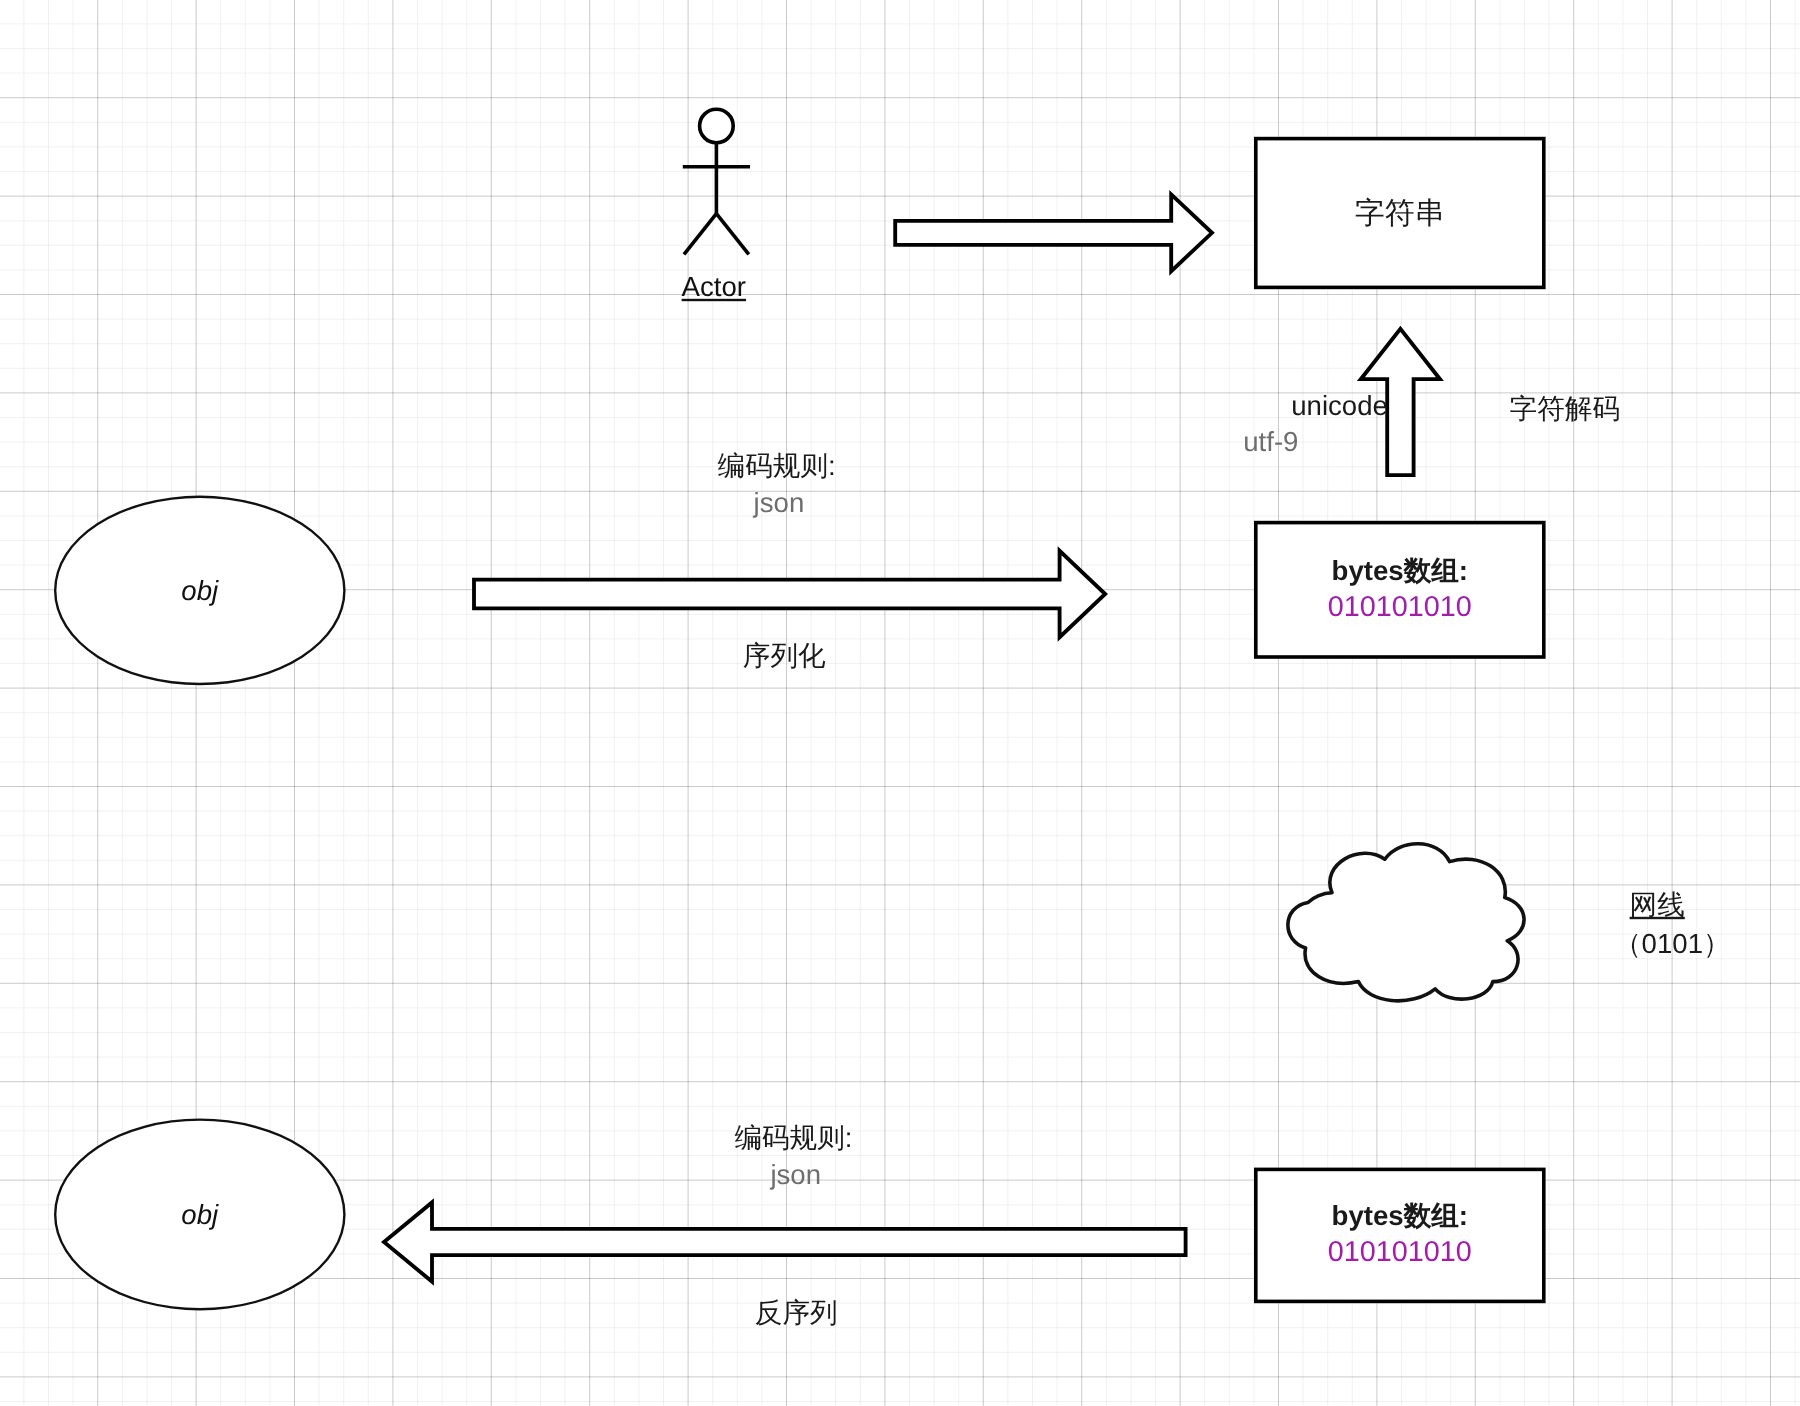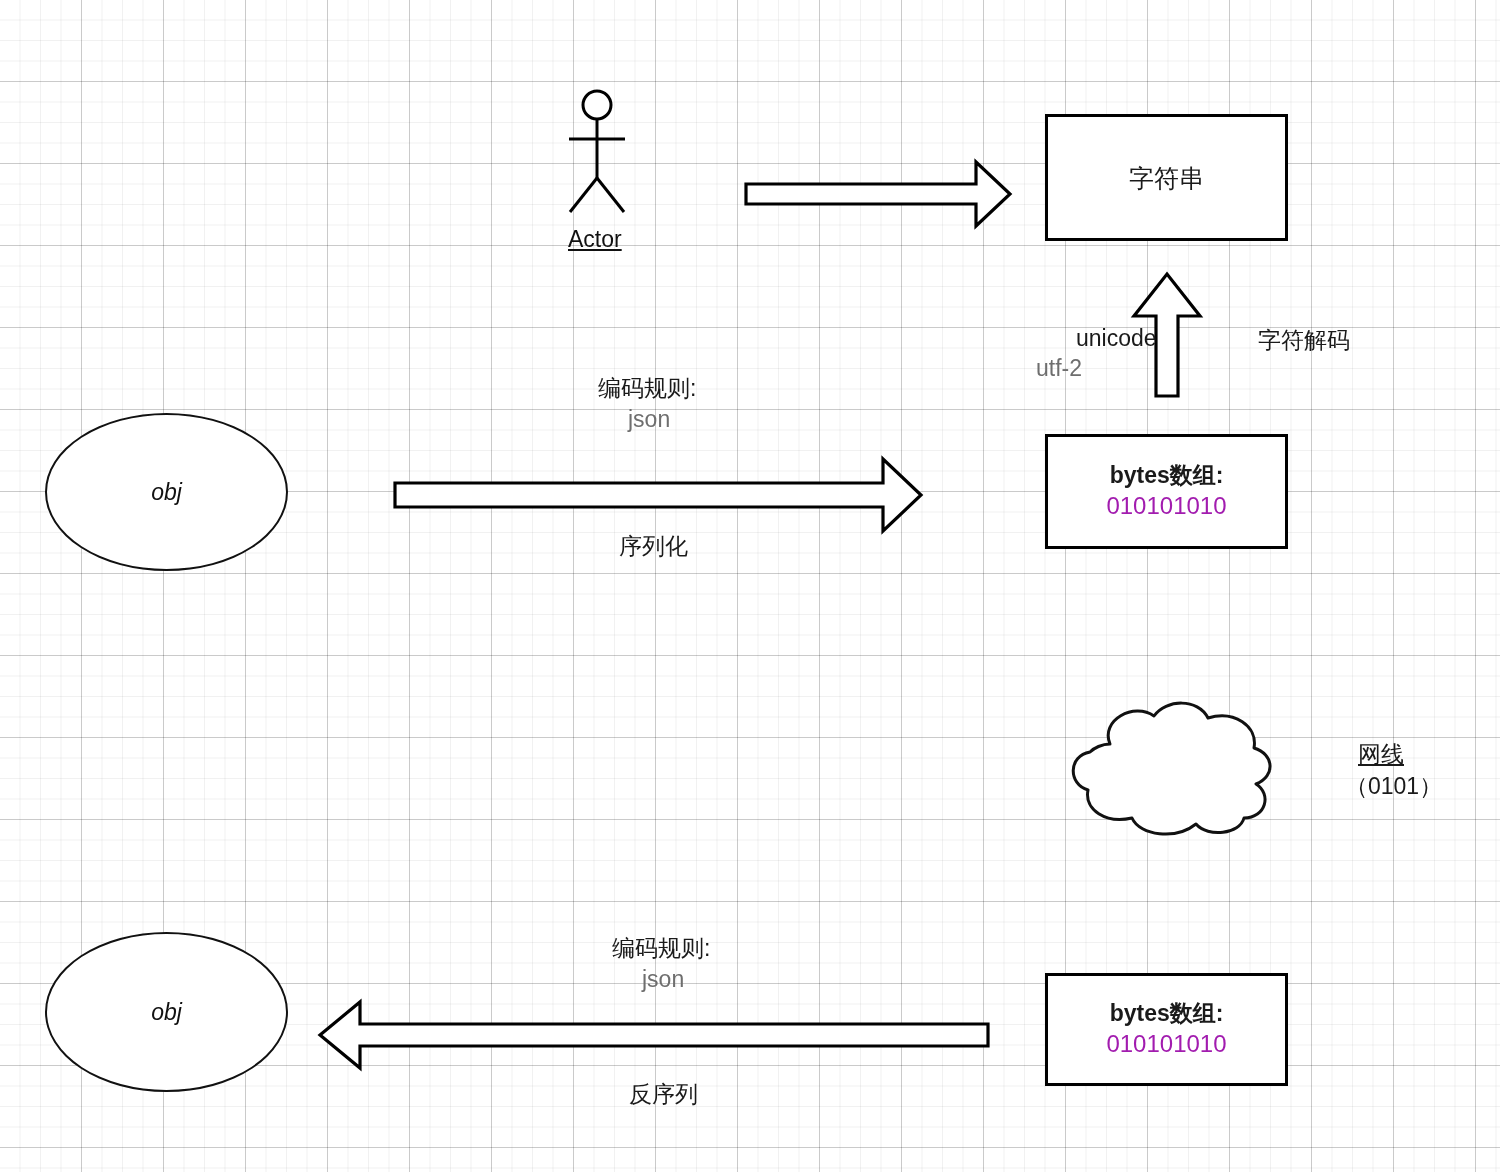--- a/index.html
+++ b/index.html
@@ -103,21 +103,21 @@
   <div class="node box" style="left:1045px; top:114px; width:243px; height:127px;">
     <div class="lbl-dark" style="font-size:25px;">字符串</div>
   </div>
 
   <div class="svgwrap" style="left:1128px; top:268px;">
     <svg width="84" height="132" viewBox="0 0 84 132">
       <path d="M 28 128 L 28 48 L 6 48 L 39 6 L 72 48 L 50 48 L 50 128 Z" fill="#ffffff" stroke="#000000" stroke-width="3.2" stroke-linejoin="miter"></path>
     </svg>
   </div>
   <div class="caption" style="left:1028px; top:324px;margin-left:48px;">unicode</div>
-  <div class="caption gray" style="left:1036px; top:354px;">utf-2</div>
+  <div class="caption gray" style="left:1036px; top:354px;">utf-9</div>
   <div class="caption" style="left:1258px; top:326px;">字符解码</div>
 
   <div class="node box" style="left:1045px; top:434px; width:243px; height:115px;">
     <div class="lbl-dark" style="font-weight:bold; font-size:23px;">bytes数组:</div>
     <div class="lbl-gray" style="font-size:24px;">010101010</div>
   </div>
 
   <div class="node ellipse" style="left:45px; top:413px; width:243px; height:158px;">
     <span class="ellipse-label">obj</span>
   </div>

